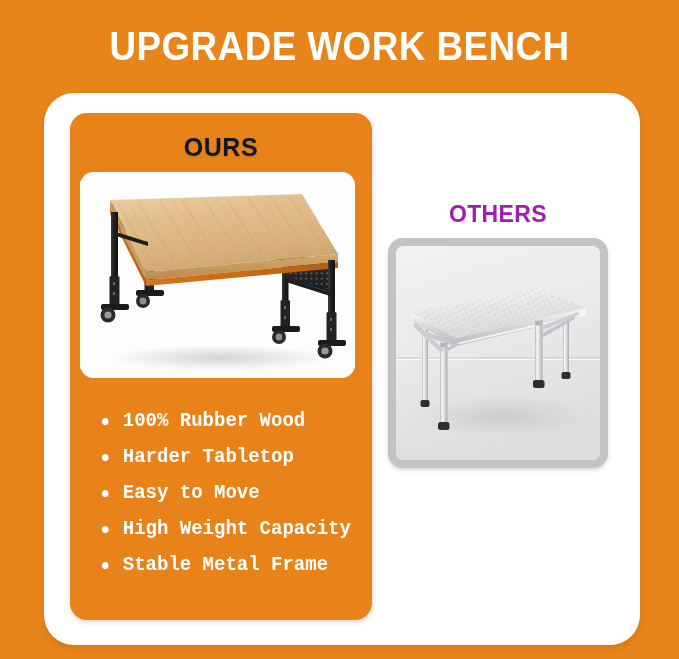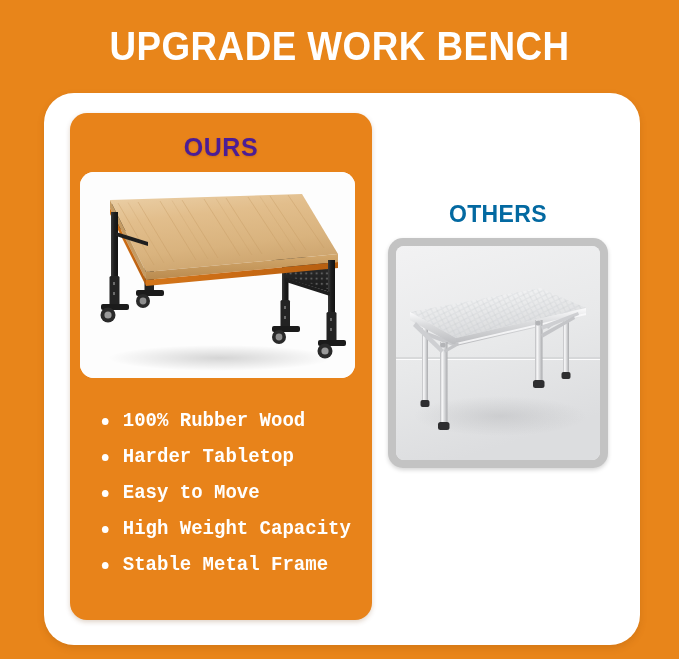--- a/index.html
+++ b/index.html
@@ -55,21 +55,21 @@
     background: #E8831A;
     border-radius: 17px;
     box-shadow: 0 2px 5px rgba(110,55,0,0.22);
   }
 
   #ours-label {
     position: absolute;
     left: 0; top: 20px;
     width: 302px;
     text-align: center;
-    color: #4c1d95;
+    color: #0f172a;
     font-size: 25px;
     font-weight: bold;
     letter-spacing: 0.6px;
     text-shadow: 0 1px 2px rgba(120,60,0,0.25);
   }
 
   
   #ours-photo-box {
     position: absolute;
     left: 10px;          
@@ -113,21 +113,21 @@
     background: #FFFFFF;
   }
 
   
   #others-label {
     position: absolute;
     left: 344px;         
     top: 108px;          
     width: 220px;
     text-align: center;
-    color: #0369a1;
+    color: #a21caf;
     font-size: 23px;
     font-weight: bold;
     letter-spacing: 0.4px;
   }
 
   #others-frame {
     position: absolute;
     left: 344px;         
     top: 145px;          
     width: 220px;

